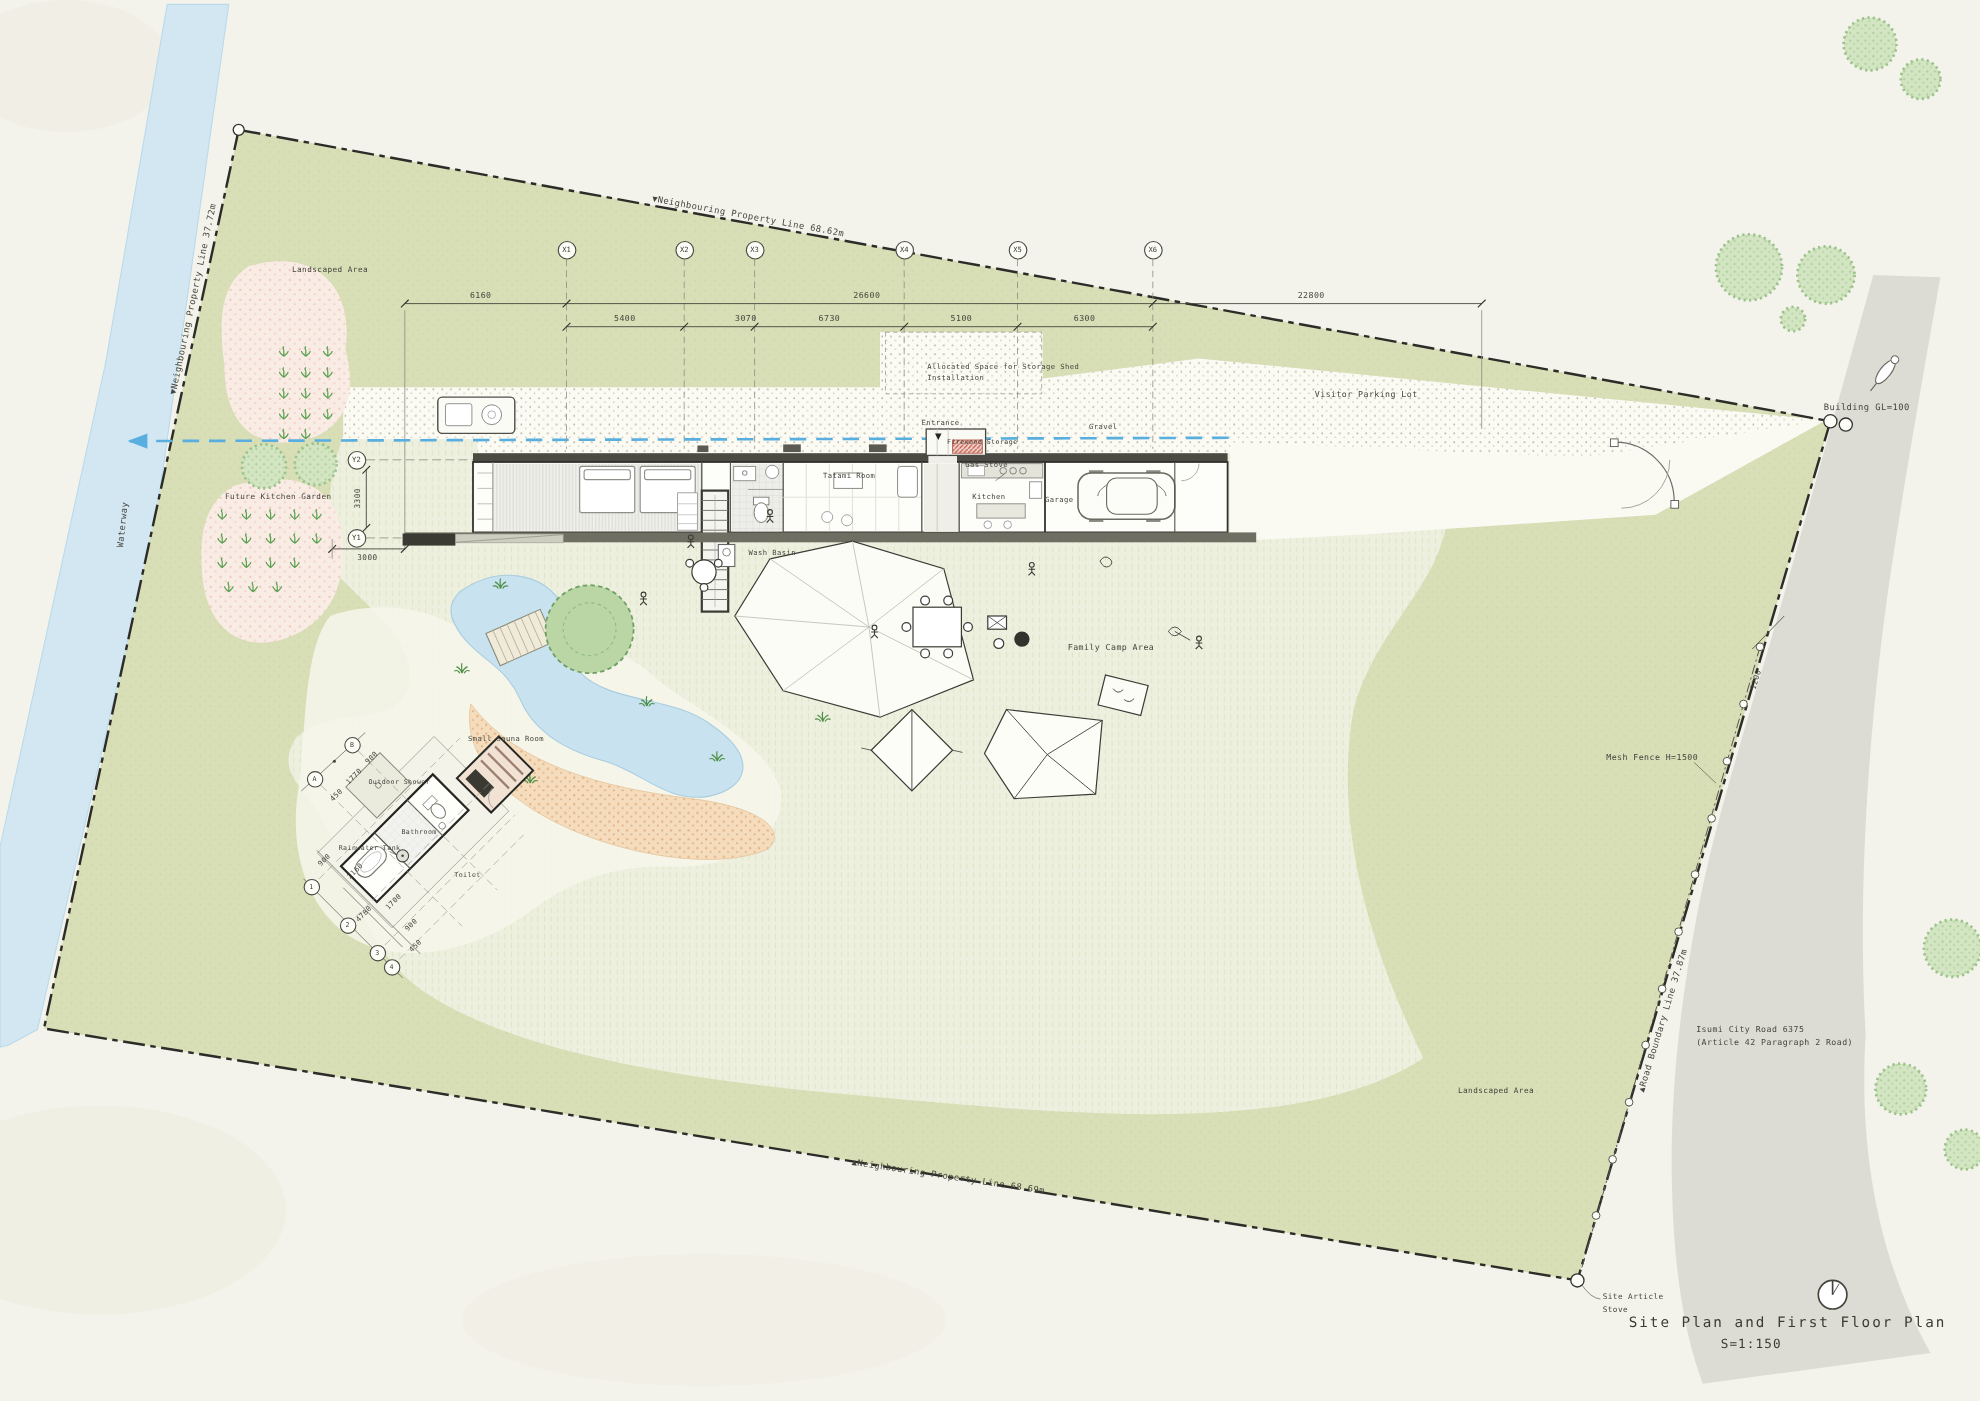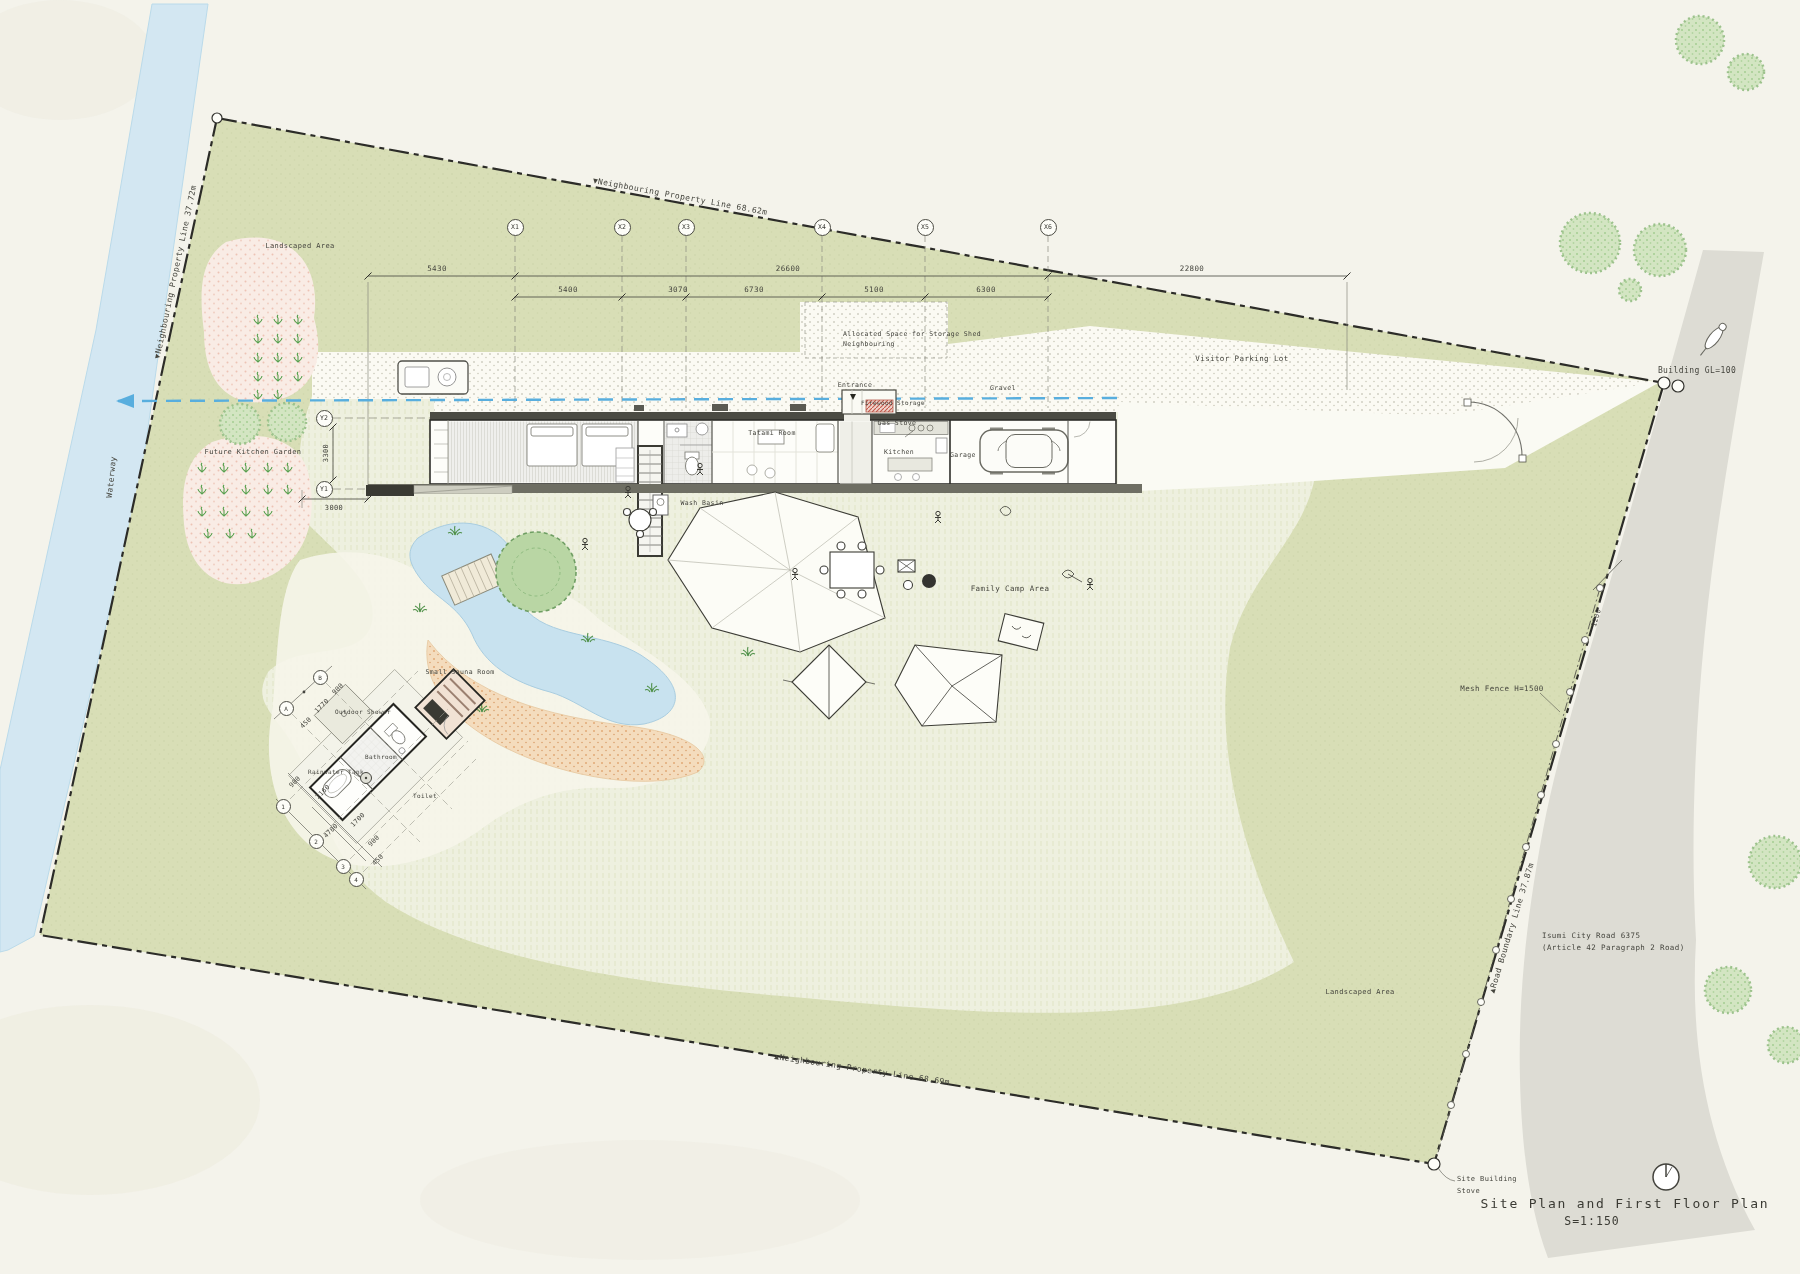--- a/index.html
+++ b/index.html
@@ -439,46 +439,46 @@
 
 <div class="lbl" style="left:680px;top:197px;transform:translate(-50%,-50%) rotate(10.4deg)">▼Neighbouring Property Line  68.62m</div>
 <div class="lbl" style="left:176px;top:272px;transform:translate(-50%,-50%) rotate(-78deg)">▼Neighbouring Property Line  37.72m</div>
 <div class="lbl" style="left:862px;top:1070px;transform:translate(-50%,-50%) rotate(8.5deg)">▲Neighbouring Property Line  68.69m</div>
 <div class="lbl" style="left:1512px;top:928px;transform:translate(-50%,-50%) rotate(-73deg)">▲Road Boundary Line 37.87m</div>
 <div class="lbl" style="left:112px;top:477px;transform:translate(-50%,-50%) rotate(-84deg)">Waterway</div>
 <div class="lbl f75" style="left:1502px;top:689px">Mesh Fence H=1500</div>
 <div class="lbl" style="left:1697px;top:371px">Building GL=100</div>
 <div class="lbl f75" style="left:1542px;top:936px;transform:translate(0,-50%)">Isumi City Road 6375</div>
 <div class="lbl f75" style="left:1542px;top:948px;transform:translate(0,-50%)">(Article 42 Paragraph 2 Road)</div>
-<div class="lbl f7" style="left:1457px;top:1179px;transform:translate(0,-50%)">Site Building</div>
+<div class="lbl f7" style="left:1457px;top:1179px;transform:translate(0,-50%)">Site Article</div>
 <div class="lbl f7" style="left:1457px;top:1191px;transform:translate(0,-50%)">Stove</div>
 
 <div class="lbl f7" style="left:300px;top:246px">Landscaped Area</div>
 <div class="lbl f7" style="left:1360px;top:992px">Landscaped Area</div>
 <div class="lbl f7" style="left:253px;top:452px">Future Kitchen Garden</div>
 <div class="lbl f75" style="left:1242px;top:359px">Visitor Parking Lot</div>
 <div class="lbl f65" style="left:1003px;top:388px">Gravel</div>
 <div class="lbl f75" style="left:1010px;top:589px">Family Camp Area</div>
 <div class="lbl f65" style="left:843px;top:334px;transform:translate(0,-50%)">Allocated Space for Storage Shed</div>
-<div class="lbl f65" style="left:843px;top:344px;transform:translate(0,-50%)">Neighbouring</div>
+<div class="lbl f65" style="left:843px;top:344px;transform:translate(0,-50%)">Installation</div>
 
 <div class="lbl f65" style="left:855px;top:385px">Entrance</div>
 <div class="lbl f6" style="left:893px;top:403px">Firewood Storage</div>
 <div class="lbl f65" style="left:897px;top:423px">Gas Stove</div>
 <div class="lbl f65" style="left:899px;top:452px">Kitchen</div>
 <div class="lbl f65" style="left:963px;top:455px">Garage</div>
 <div class="lbl f65" style="left:772px;top:433px">Tatami Room</div>
 <div class="lbl f65" style="left:702px;top:503px">Wash Basin</div>
 <div class="lbl f65" style="left:460px;top:672px">Small Sauna Room</div>
 <div class="lbl f6" style="left:363px;top:712px">Outdoor Shower</div>
 <div class="lbl f6" style="left:381px;top:757px">Bathroom</div>
 <div class="lbl f6" style="left:336px;top:772px">Rainwater Tank</div>
 <div class="lbl f6" style="left:425px;top:796px">Toilet</div>
 
-<div class="lbl f75" style="left:437px;top:269px">5430</div>
+<div class="lbl f75" style="left:437px;top:269px">6160</div>
 <div class="lbl f75" style="left:788px;top:269px">26600</div>
 <div class="lbl f75" style="left:1192px;top:269px">22800</div>
 <div class="lbl f75" style="left:568px;top:290px">5400</div>
 <div class="lbl f75" style="left:678px;top:290px">3070</div>
 <div class="lbl f75" style="left:754px;top:290px">6730</div>
 <div class="lbl f75" style="left:874px;top:290px">5100</div>
 <div class="lbl f75" style="left:986px;top:290px">6300</div>
 <div class="lbl f7" style="left:326px;top:453px;transform:translate(-50%,-50%) rotate(-90deg)">3300</div>
 <div class="lbl f7" style="left:334px;top:508px">3000</div>
 <div class="lbl f7" style="left:1597px;top:618px;transform:translate(-50%,-50%) rotate(-73deg)">1200</div>

